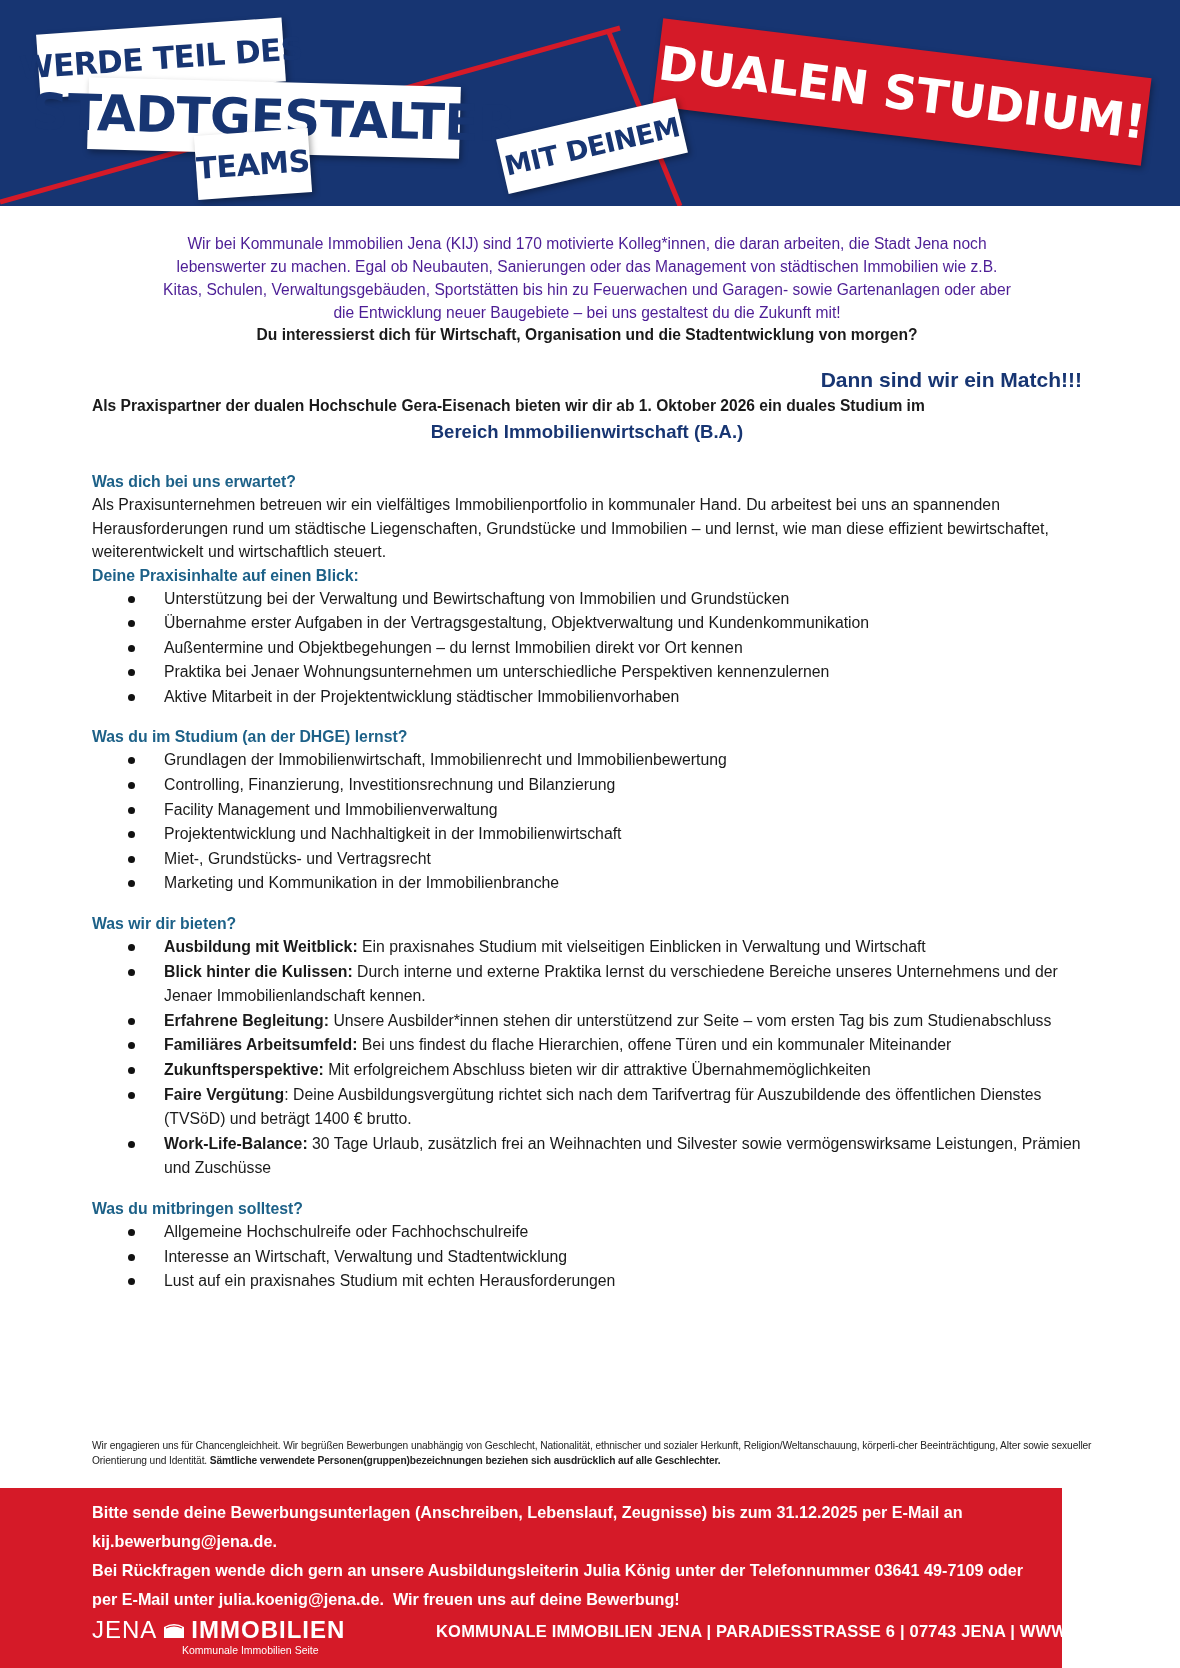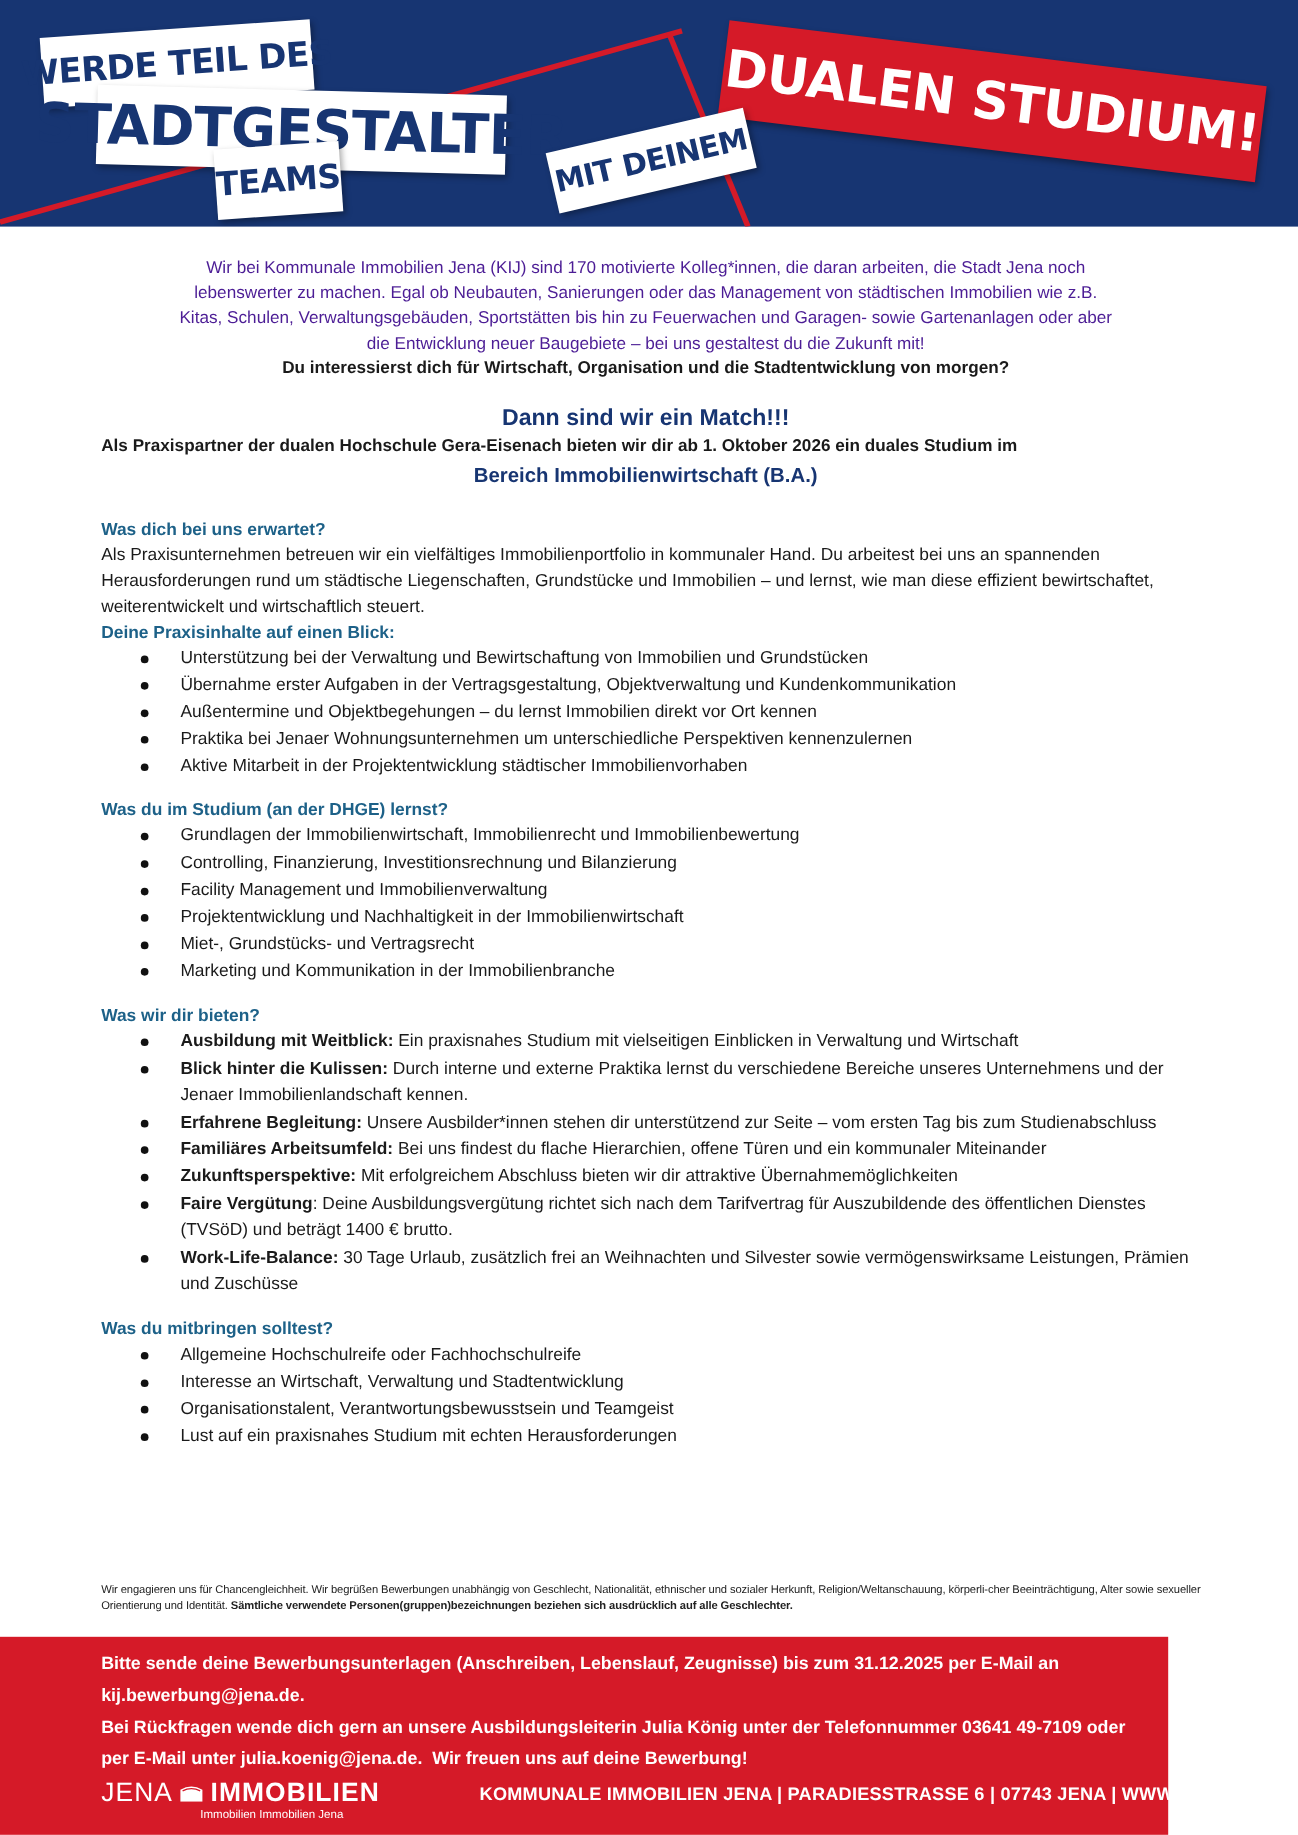--- a/index.html
+++ b/index.html
@@ -27,21 +27,21 @@
   .tag-mit   { left: 500px; top: 118px; width: 184px; height: 56px; font-size: 27px; transform: rotate(-13deg); z-index: 3; }
   .tag-dualen {
     left: 656px; top: 48px; width: 492px; height: 88px; font-size: 47px;
     background: #d51a28; color: #ffffff; transform: rotate(7deg); z-index: 2;
   }
 
   
   .content { position: absolute; left: 92px; top: 232px; width: 990px; }
   .intro { text-align: center; font-size: 15.6px; line-height: 23px; color: #4c1d95; }
   .intro-q { text-align: center; font-size: 15.6px; font-weight: bold; line-height: 22px; }
-  .match { text-align: center; font-size: 21px; font-weight: bold; color: #173572; margin-top: 20px; line-height: 28px; }
+  .match { text-align: right; font-size: 21px; font-weight: bold; color: #173572; margin-top: 20px; line-height: 28px; }
   .partner { text-align: left; font-size: 15.6px; font-weight: bold; line-height: 24px; }
   .bereich { text-align: center; font-size: 18.5px; font-weight: bold; color: #173572; line-height: 28px; }
 
   .section { margin-top: 16px; }
   .h { color: #1d6188; font-weight: bold; font-size: 15.8px; line-height: 23px; }
   .p { font-size: 15.8px; line-height: 23.5px; }
   ul.bul { list-style: none; margin: 0; padding: 0; }
   ul.bul li { position: relative; padding-left: 72px; font-size: 15.8px; line-height: 24.6px; }
   ul.bul li .dot {
     position: absolute; left: 36px; top: 9px; width: 7px; height: 7px; border-radius: 50%; background: #111;
@@ -123,21 +123,20 @@
       <li><span class="dot"></span><b>Faire Vergütung</b><span>: Deine Ausbildungsvergütung richtet sich nach dem Tarifvertrag für Auszubildende des öffentlichen Dienstes (TVSöD) und beträgt 1400 € brutto.</span></li>
       <li><span class="dot"></span><b>Work-Life-Balance:</b><span> 30 Tage Urlaub, zusätzlich frei an Weihnachten und Silvester sowie vermögenswirksame Leistungen, Prämien und Zuschüsse</span></li>
     </ul>
   </div>
 
   <div class="section">
     <div class="h">Was du mitbringen solltest?</div>
     <ul class="bul">
       <li><span class="dot"></span><span>Allgemeine Hochschulreife oder Fachhochschulreife</span></li>
       <li><span class="dot"></span><span>Interesse an Wirtschaft, Verwaltung und Stadtentwicklung</span></li>
-      <li><span class="dot"></span><span>Organisationstalent, Verantwortungsbewusstsein und Teamgeist</span></li>
       <li><span class="dot"></span><span>Lust auf ein praxisnahes Studium mit echten Herausforderungen</span></li>
     </ul>
   </div>
 </div>
 
 <div class="diversity">
   <span>Wir engagieren uns für Chancengleichheit. Wir begrüßen Bewerbungen unabhängig von Geschlecht, Nationalität, ethnischer und sozialer Herkunft, Religion/Weltanschauung, körperli-cher Beeinträchtigung, Alter sowie sexueller Orientierung und Identität. </span><b>Sämtliche verwendete Personen(gruppen)bezeichnungen beziehen sich ausdrücklich auf alle Geschlechter.</b>
 </div>
 
 <div class="footer">
@@ -146,17 +145,17 @@
     <div>kij.bewerbung@jena.de.</div>
     <div>Bei Rückfragen wende dich gern an unsere Ausbildungsleiterin Julia König unter der Telefonnummer 03641 49-7109 oder</div>
     <div><span>per E-Mail unter </span><span>julia.koenig@jena.de.</span><span style="white-space:pre">  Wir freuen uns auf deine Bewerbung!</span></div>
   </div>
 
   <div class="logo">
     <span class="jena">JENA</span><span class="house"><svg width="22" height="16" viewBox="0 0 22 16">
           <path d="M1 5 Q11 -1 21 5 L21 16 L1 16 Z" fill="#ffffff"></path>
           <path d="M3 6 Q11 2 19 6" stroke="#d51a28" stroke-width="1.2" fill="none"></path>
         </svg></span><span class="imm">IMMOBILIEN</span>
-    <div class="sub">Immobilien Immobilien Jena</div>
+    <div class="sub">Kommunale Immobilien Seite</div>
   </div>
 
   <div class="addr">KOMMUNALE IMMOBILIEN JENA | PARADIESSTRASSE 6 | 07743 JENA | WWW.KIJ.DE</div>
 </div>
 
 </body></html>

